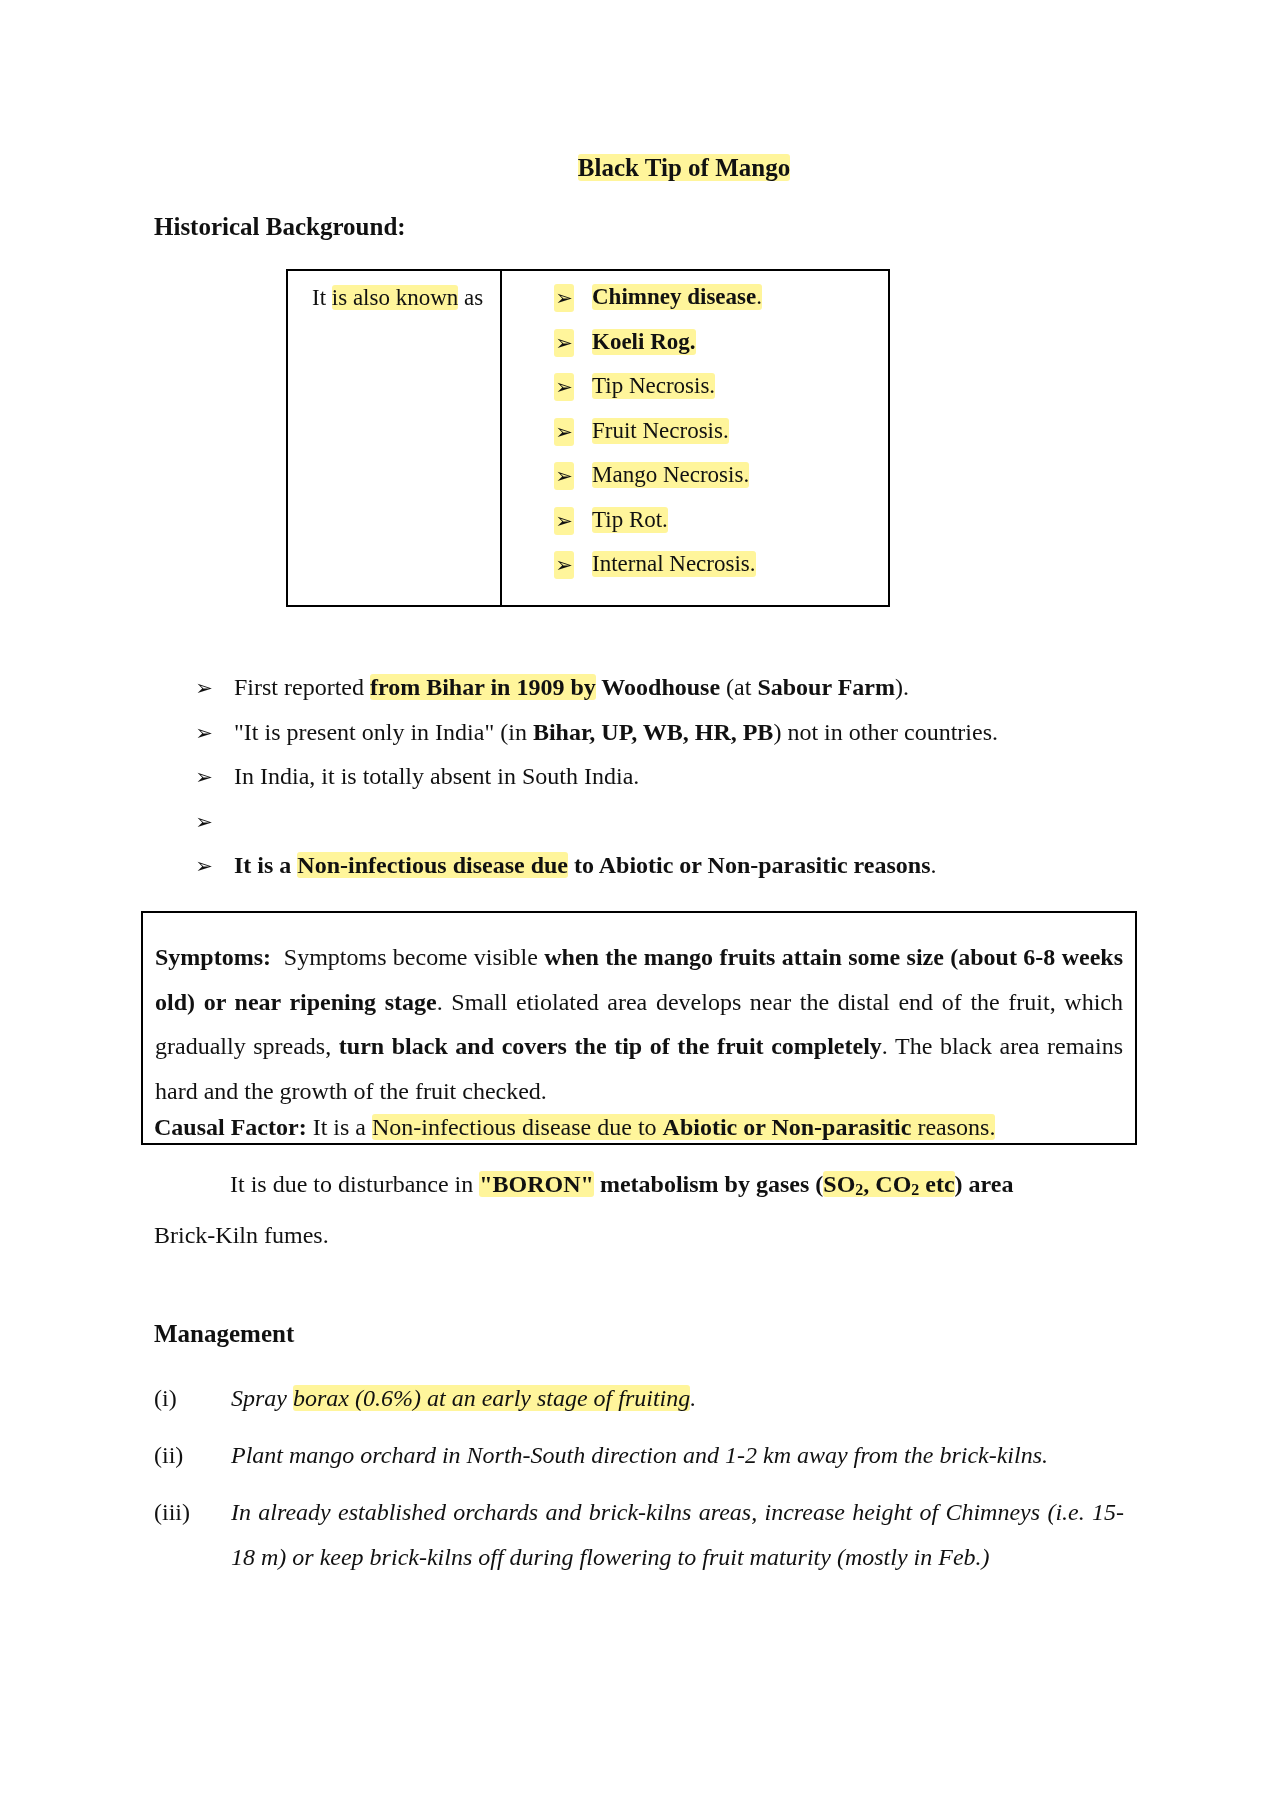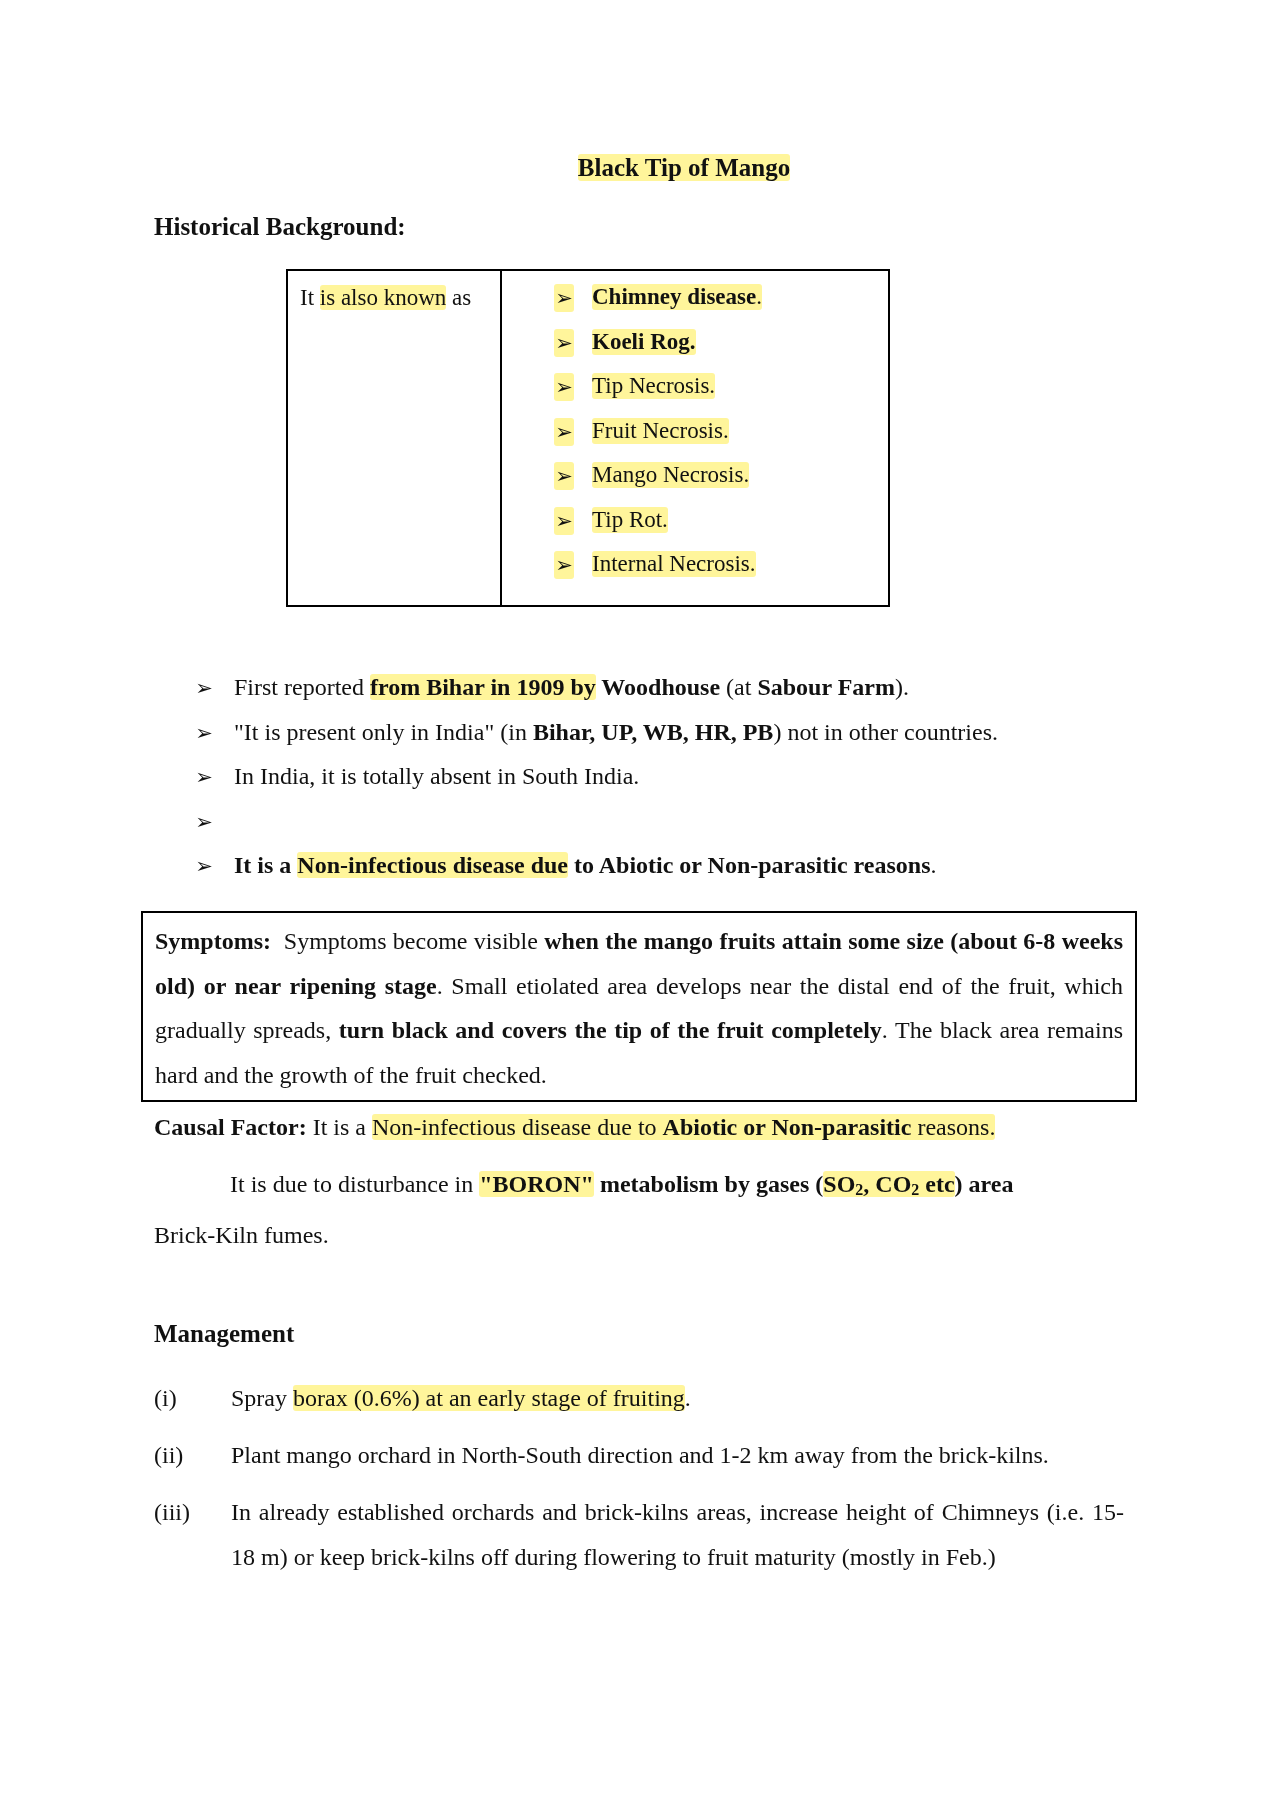--- a/index.html
+++ b/index.html
@@ -14,40 +14,40 @@
     position: absolute; top: 154px; left: 0; width: 1272px; text-align: center;
     font-weight: bold; font-size: 25px; padding-left: 48px;
   }
   .heading { position: absolute; left: 154px; font-weight: bold; font-size: 25px; }
   .aka-table {
     position: absolute; left: 286px; top: 269px; width: 604px; height: 338px;
     border: 2px solid #000; box-sizing: border-box; display: flex;
   }
   .aka-left {
     width: 214px; border-right: 2px solid #000; box-sizing: border-box;
-    padding: 14px 0 0 12px; font-size: 23px;
+    padding: 14px 0 0 24px; font-size: 23px;
   }
   .aka-right { flex: 1; padding-top: 13px; }
   .aka-item { height: 44.5px; display: flex; align-items: flex-start; font-size: 23px; }
   .arrow {
     display: inline-block; width: 20px; text-align: center; margin-left: 52px; margin-right: 18px;
     font-size: 21px; line-height: 28px;
   }
   .bullets { position: absolute; left: 194px; top: 674px; width: 960px; }
   .bullet { display: flex; height: 44.5px; align-items: flex-start; font-size: 24px; }
   .bullet .arrow { margin-left: 0; margin-right: 20px; }
   .symptoms {
-    position: absolute; left: 141px; top: 911px; width: 996px; height: 191px;
+    position: absolute; left: 141px; top: 911px; width: 996px; height: 234px;
     border: 2px solid #000; box-sizing: border-box;
-    padding: 6px 12px 0 12px; font-size: 24px; line-height: 44.5px; text-align: justify;
+    padding: 22px 12px 0 12px; font-size: 24px; line-height: 44.5px; text-align: justify;
   }
   .para { position: absolute; left: 154px; width: 970px; font-size: 24px; line-height: 44.5px; text-align: justify; }
   .mgmt-item { position: absolute; left: 154px; width: 970px; display: flex; font-size: 24px; line-height: 44.5px; }
   .mgmt-num { width: 77px; flex-shrink: 0; }
-  .mgmt-text { flex: 1; text-align: justify; }
+  .mgmt-text { flex: 1; text-align: justify; font-style: italic; }
   sub { font-size: 16px; vertical-align: -3px; }
 </style>
 </head>
 <body>
 
 <div class="title"><span class="hl">Black Tip of Mango</span></div>
 
 <div class="heading" style="top:213px;">Historical Background:</div>
 
 <div class="aka-table">

